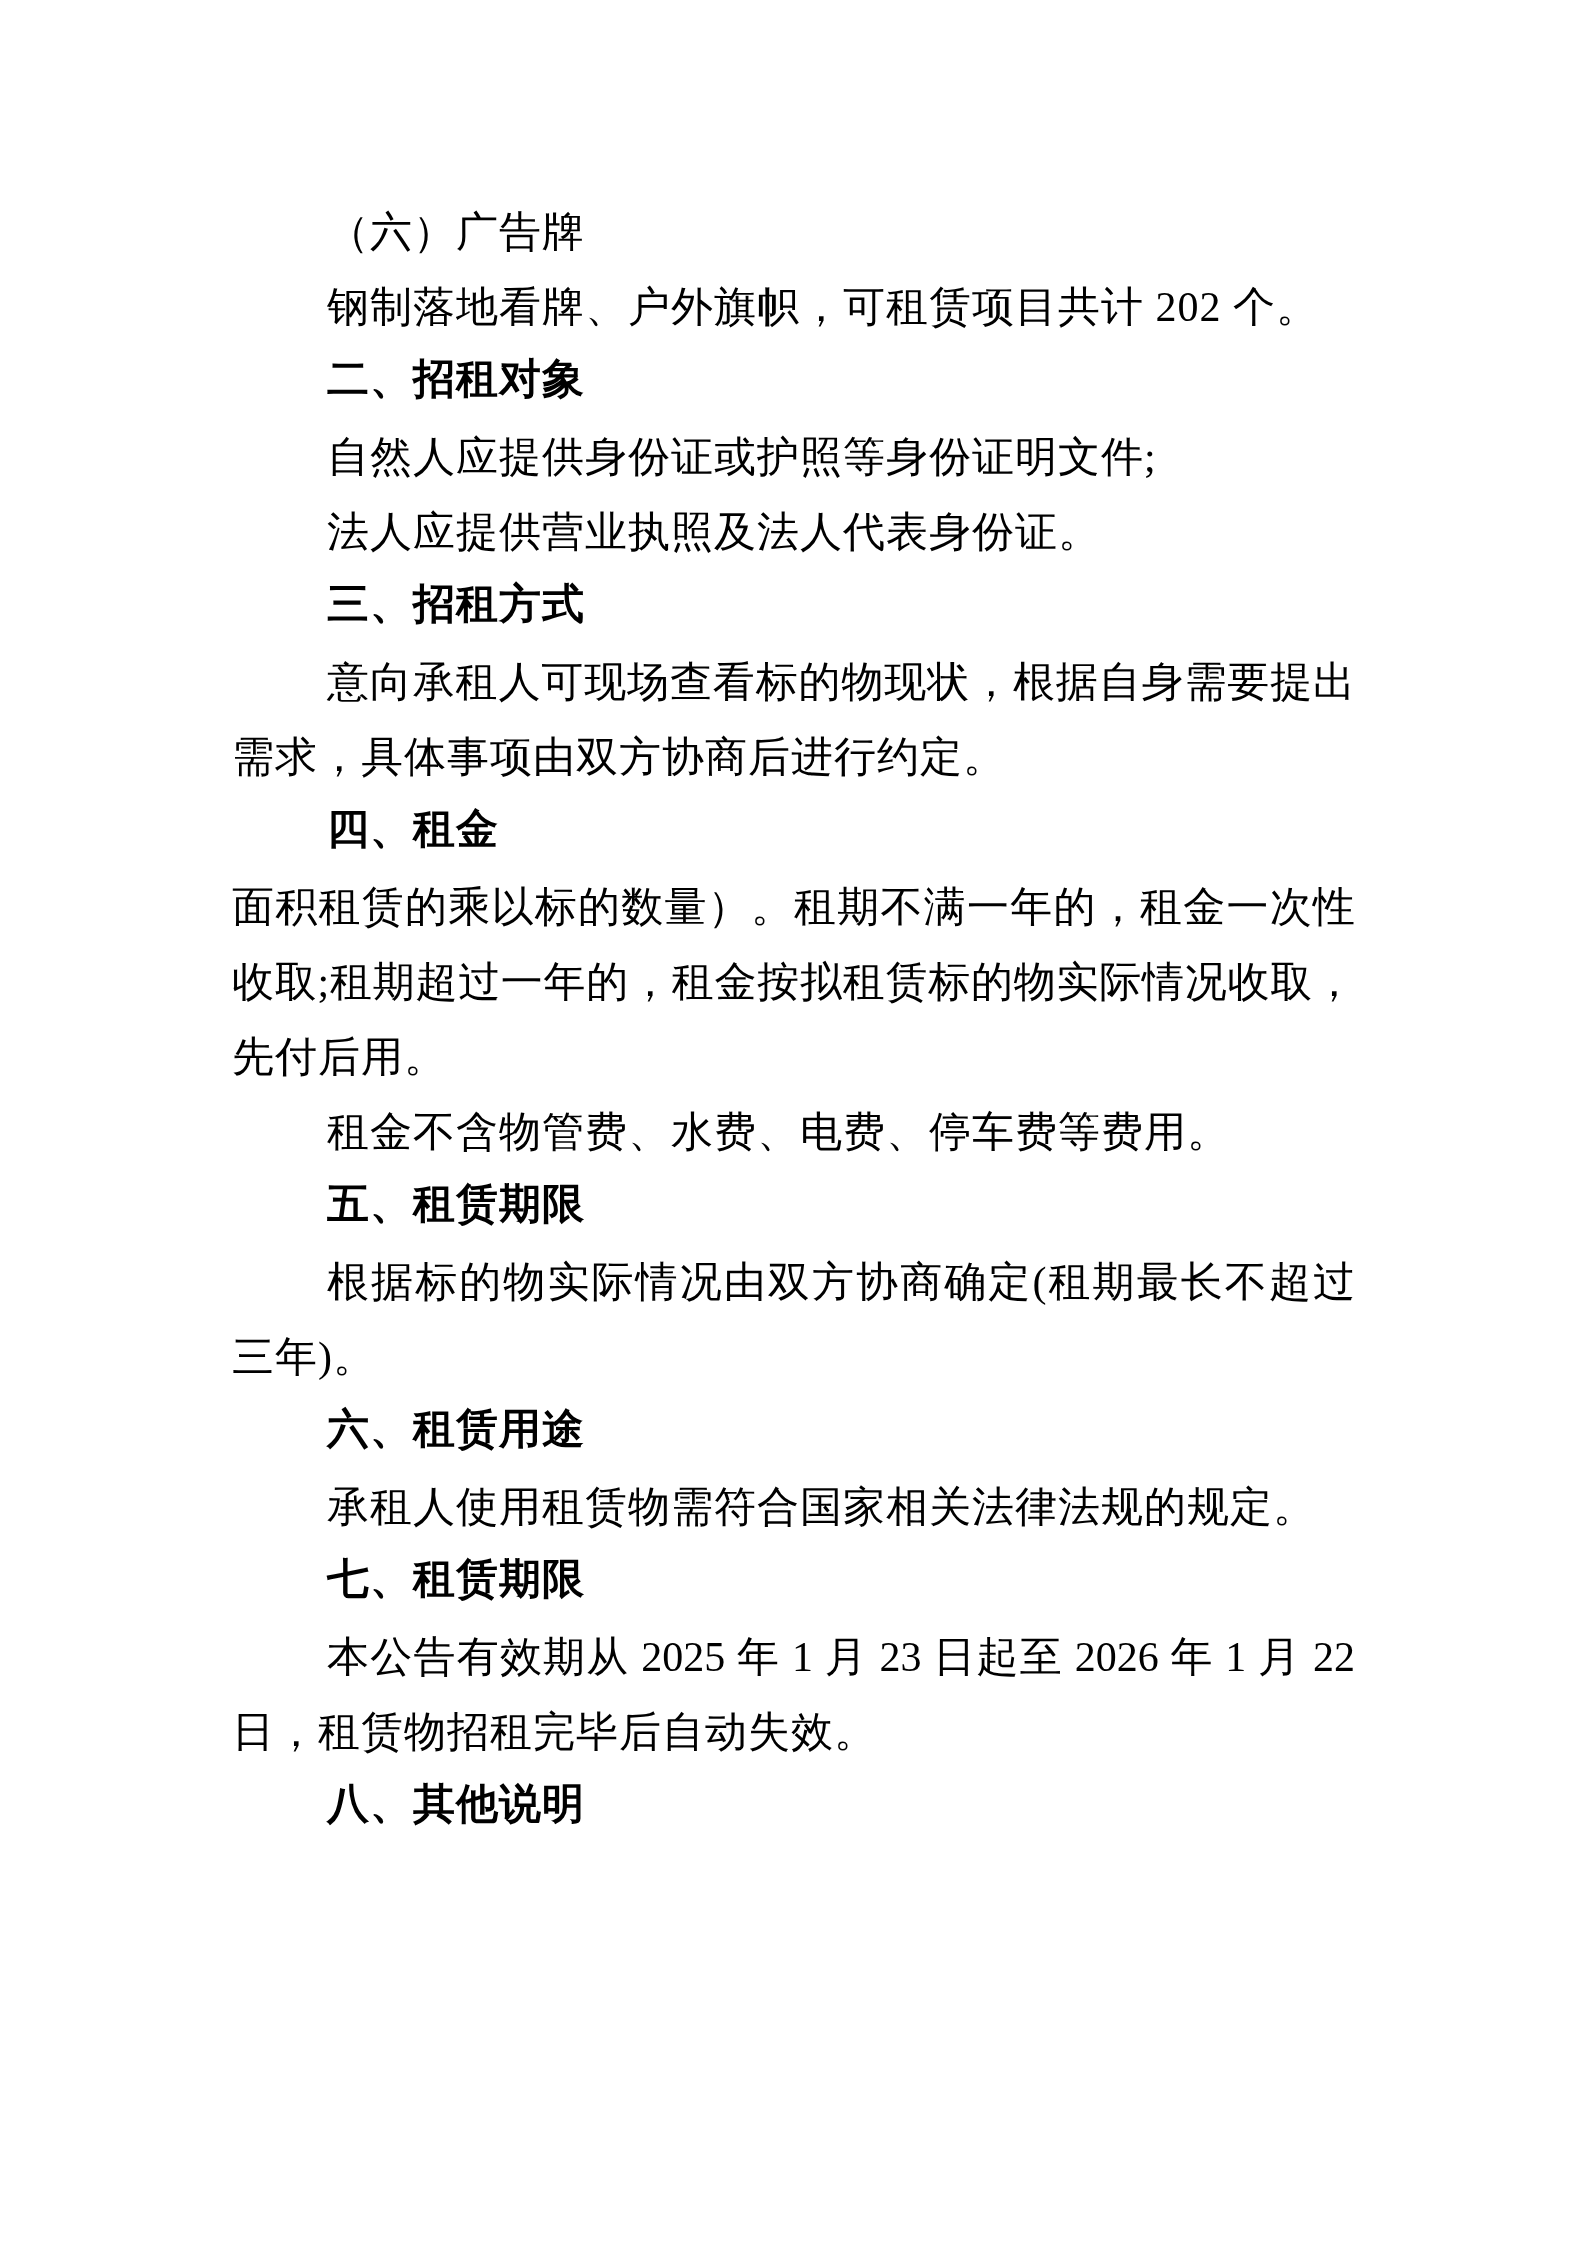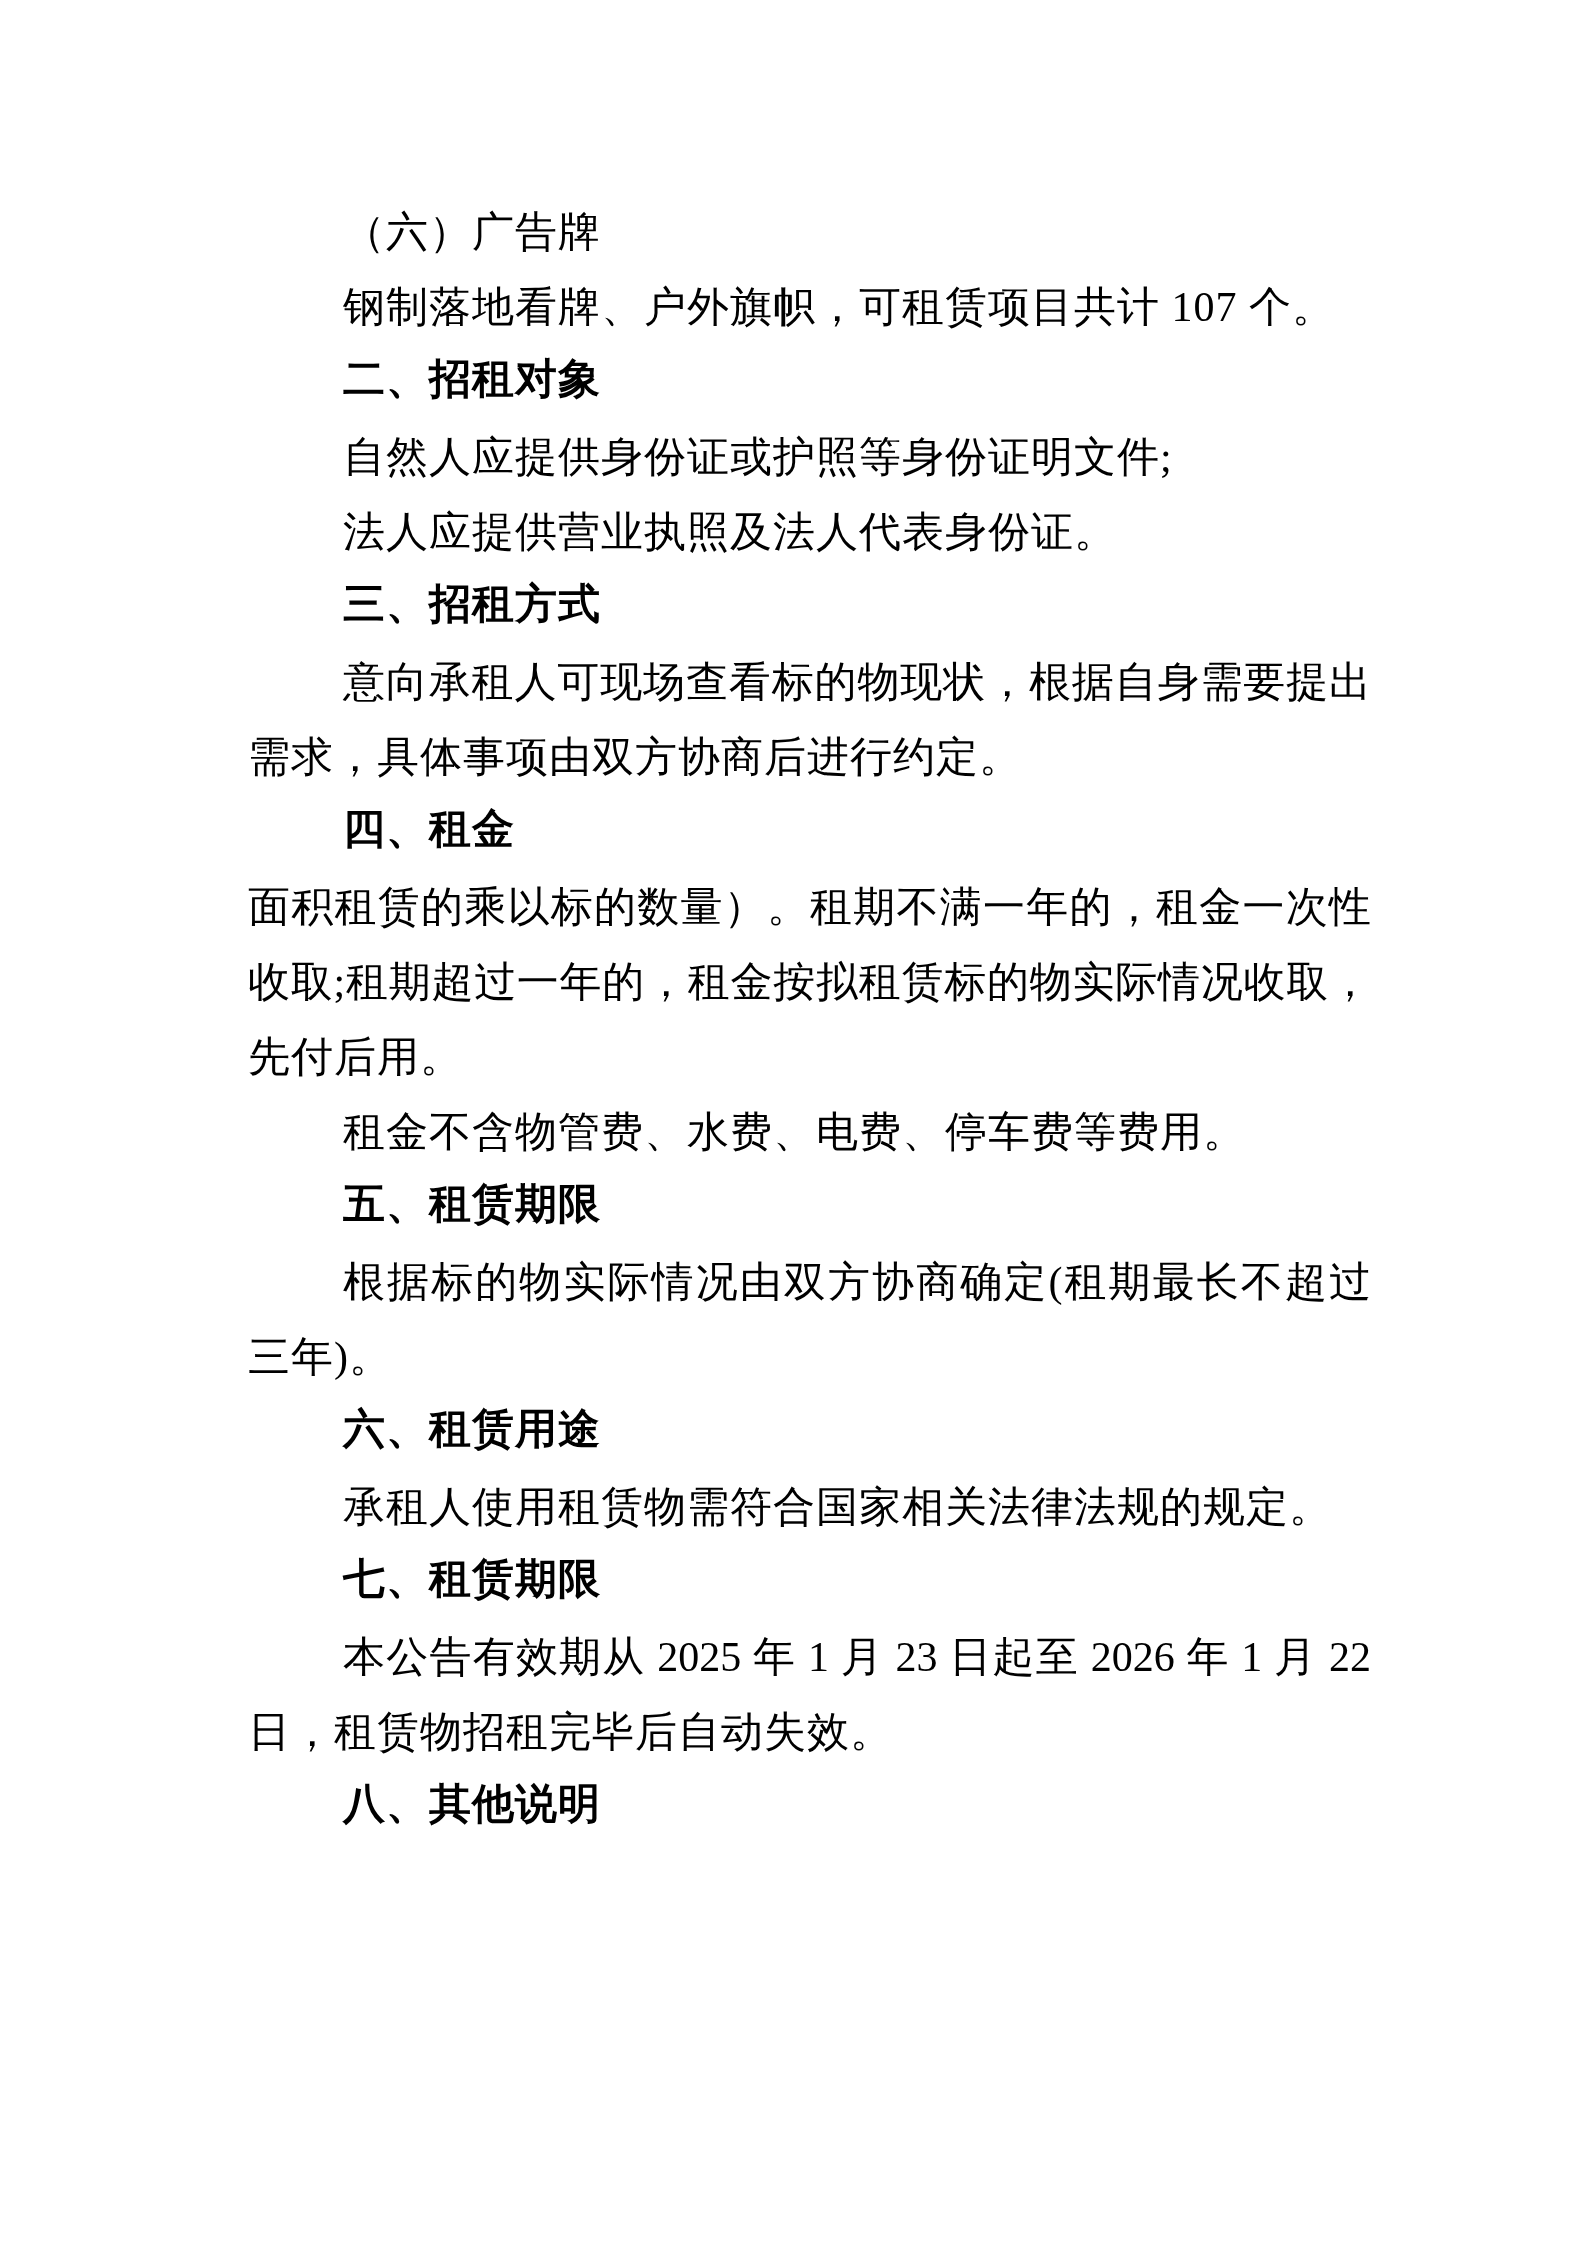--- a/index.html
+++ b/index.html
@@ -10,21 +10,21 @@
   .page {
     position: relative;
     width: 1587px;
     height: 2245px;
     background: #ffffff;
     margin: 0 auto;
     overflow: hidden;
   }
   .doc-text {
     position: absolute;
-    left: 248px;
+    left: 232px;
     top: 195px;
     width: 1123px;
   }
   .line {
     height: 75px;
     line-height: 75px;
     font-size: 42px;
     color: #000000;
     white-space: pre;
     letter-spacing: 1px;
@@ -45,21 +45,21 @@
     text-align-last: justify;
     letter-spacing: 0;
   }
 </style>
 </head>
 <body>
 
 <div class="page">
   <div class="doc-text" id="doc-text">
       <div class="line serif indent">（六）广告牌</div>
-      <div class="line serif indent">钢制落地看牌、户外旗帜，可租赁项目共计 107 个。</div>
+      <div class="line serif indent">钢制落地看牌、户外旗帜，可租赁项目共计 202 个。</div>
       <div class="line heading indent">二、招租对象</div>
       <div class="line serif indent">自然人应提供身份证或护照等身份证明文件;</div>
       <div class="line serif indent">法人应提供营业执照及法人代表身份证。</div>
       <div class="line heading indent">三、招租方式</div>
       <div class="line serif indent stretch">意向承租人可现场查看标的物现状，根据自身需要提出</div>
       <div class="line serif">需求，具体事项由双方协商后进行约定。</div>
       <div class="line heading indent">四、租金</div>
       <div class="line serif stretch">面积租赁的乘以标的数量）。租期不满一年的，租金一次性</div>
       <div class="line serif stretch">收取;租期超过一年的，租金按拟租赁标的物实际情况收取，</div>
       <div class="line serif">先付后用。</div>

